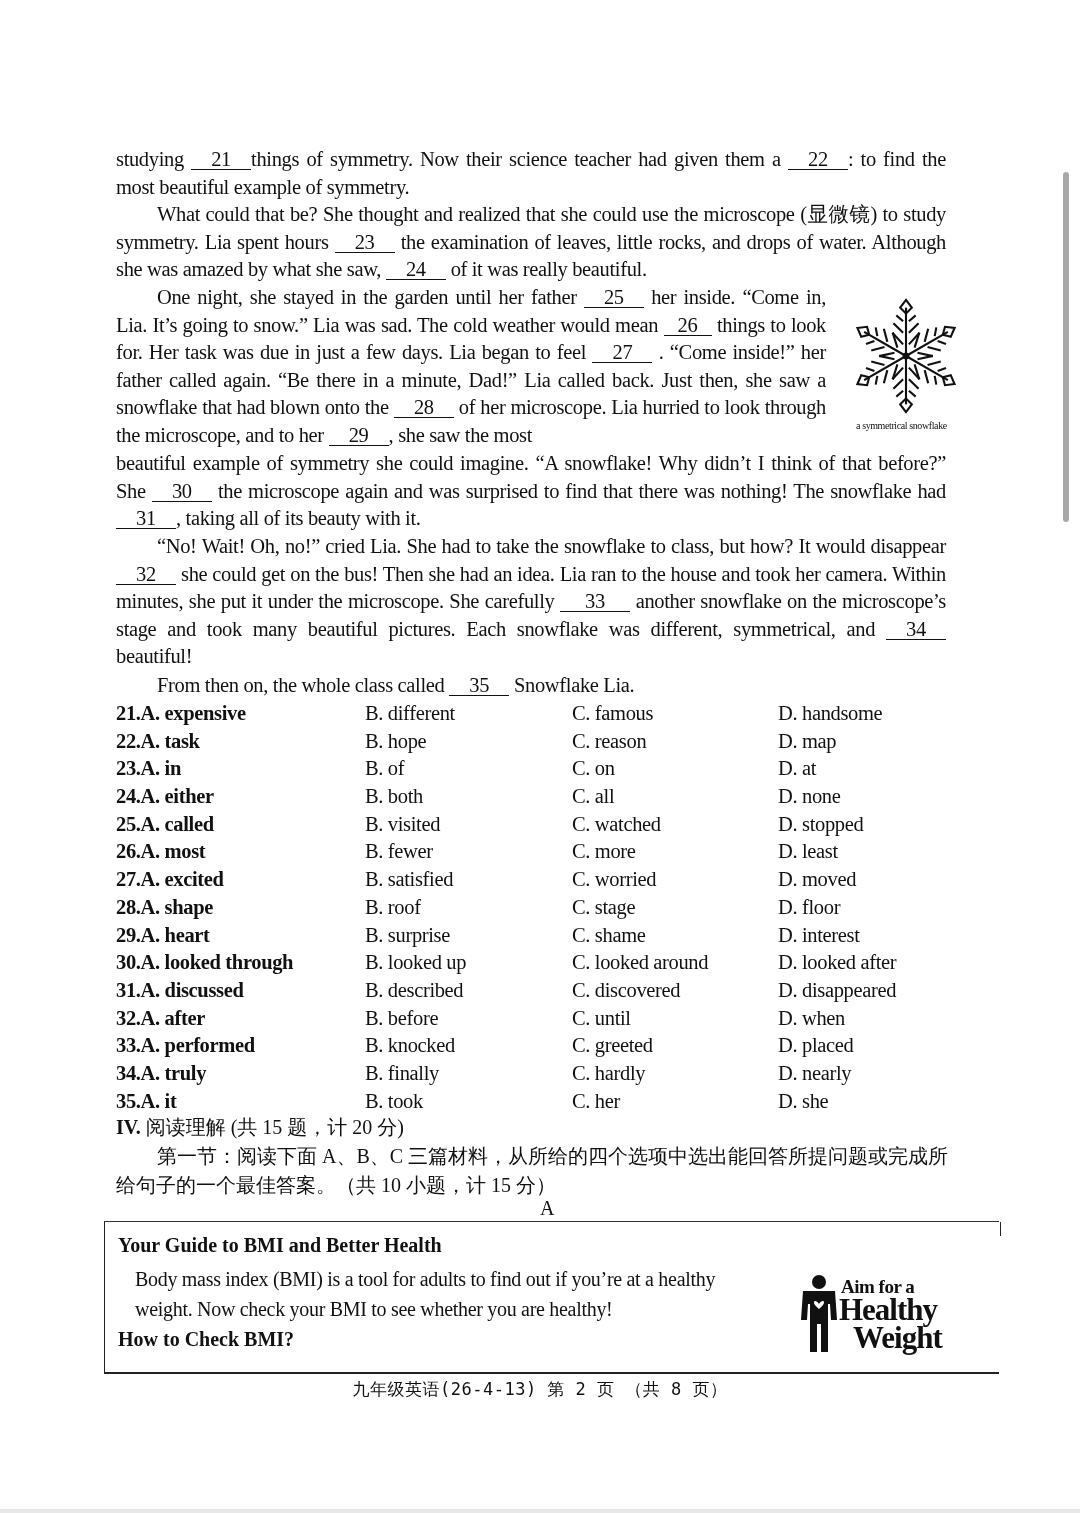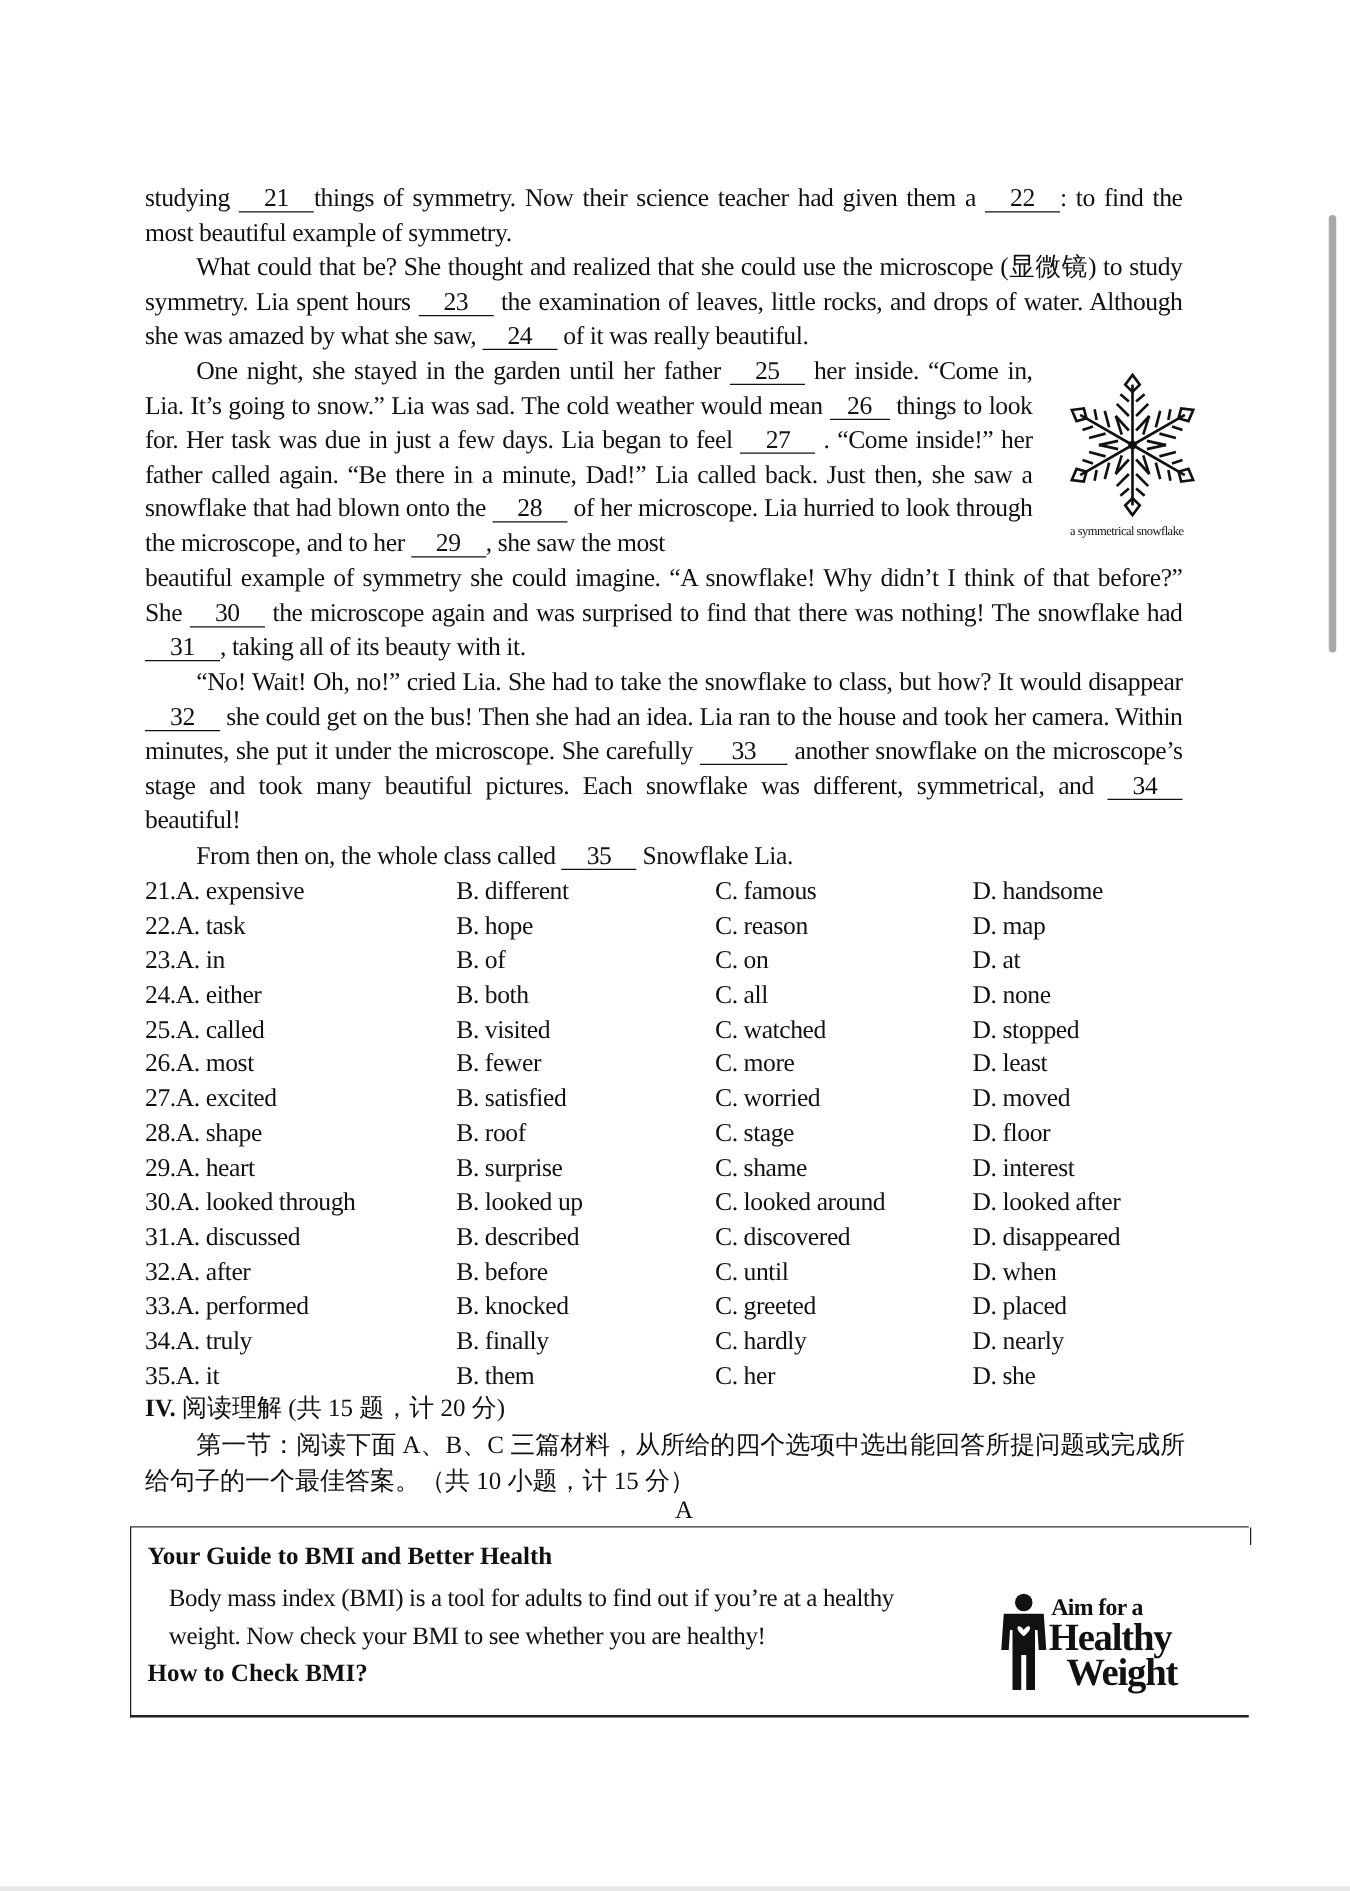--- a/index.html
+++ b/index.html
@@ -19,21 +19,21 @@
   .blank {
     display:inline-block; text-align:center; border-bottom:1.3px solid #111;
     line-height:20px; padding:0 2px; text-indent:0;
   }
   .opts {
     position:absolute; left:116px; top:700px; width:830px;
     font-size:20.5px; letter-spacing:-0.35px;
   }
   .opt-row { height:27.7px; line-height:27.7px; position:relative; }
   .opt-row span { position:absolute; top:0; white-space:nowrap; }
-  .c0 { left:0; } .c1 { left:249px; } .c2 { left:456px; } .c3 { left:662px; }
+  .c0 { left:0;font-weight:bold; } .c1 { left:249px; } .c2 { left:456px; } .c3 { left:662px; }
   .section {
     position:absolute; left:116px; top:1113px; width:840px;
     font-size:20px; line-height:29px;
   }
   .section .heading { font-weight:bold; }
   .section .heading .cn { font-weight:normal;margin-top:38px; }
   .instr { text-indent:41px; margin:0; }
   .passage-letter {
     position:absolute; left:540px; top:1197px; font-size:20px;
   }
@@ -178,21 +178,21 @@
         <span class="c3">D. placed</span>
       </div>
     <div class="opt-row">
         <span class="c0">34.A. truly</span>
         <span class="c1">B. finally</span>
         <span class="c2">C. hardly</span>
         <span class="c3">D. nearly</span>
       </div>
     <div class="opt-row">
         <span class="c0">35.A. it</span>
-        <span class="c1">B. them</span>
+        <span class="c1">B. took</span>
         <span class="c2">C. her</span>
         <span class="c3">D. she</span>
       </div>
   </div>
 
   <div class="section">
     <div class="heading"><span>IV.</span> <span class="cn">阅读理解 (共 15 题，计 20 分)</span></div>
     <p class="instr">第一节：阅读下面 A、B、C 三篇材料，从所给的四个选项中选出能回答所提问题或完成所给句子的一个最佳答案。（共 10 小题，计 15 分）</p>
   </div>
   <div class="passage-letter">A</div>
@@ -207,16 +207,17 @@
         <circle cx="22" cy="8" r="7" fill="#111"></circle>
         <path d="M6,17 L38,17 L40,46 L34,46 L33,30 L31,30 L31,78 L24,78 L24,50 L20,50 L20,78 L13,78 L13,30 L11,30 L10,46 L4,46 Z" fill="#111"></path>
         <path d="M22,30 C18,24 13,28 22,35 C31,28 26,24 22,30 Z" fill="#fff"></path>
       </svg>
       <div class="aim">Aim for a</div>
       <div class="healthy">Healthy</div>
       <div class="weight">Weight</div>
     </div>
   </div>
 
+  <div class="footer">九年级英语(26-4-13) 第 2 页 （共 8 页）</div>
 
   <div class="scrollbar"></div>
   <div class="bottom-edge"></div>
 </div>
 
 </body></html>

